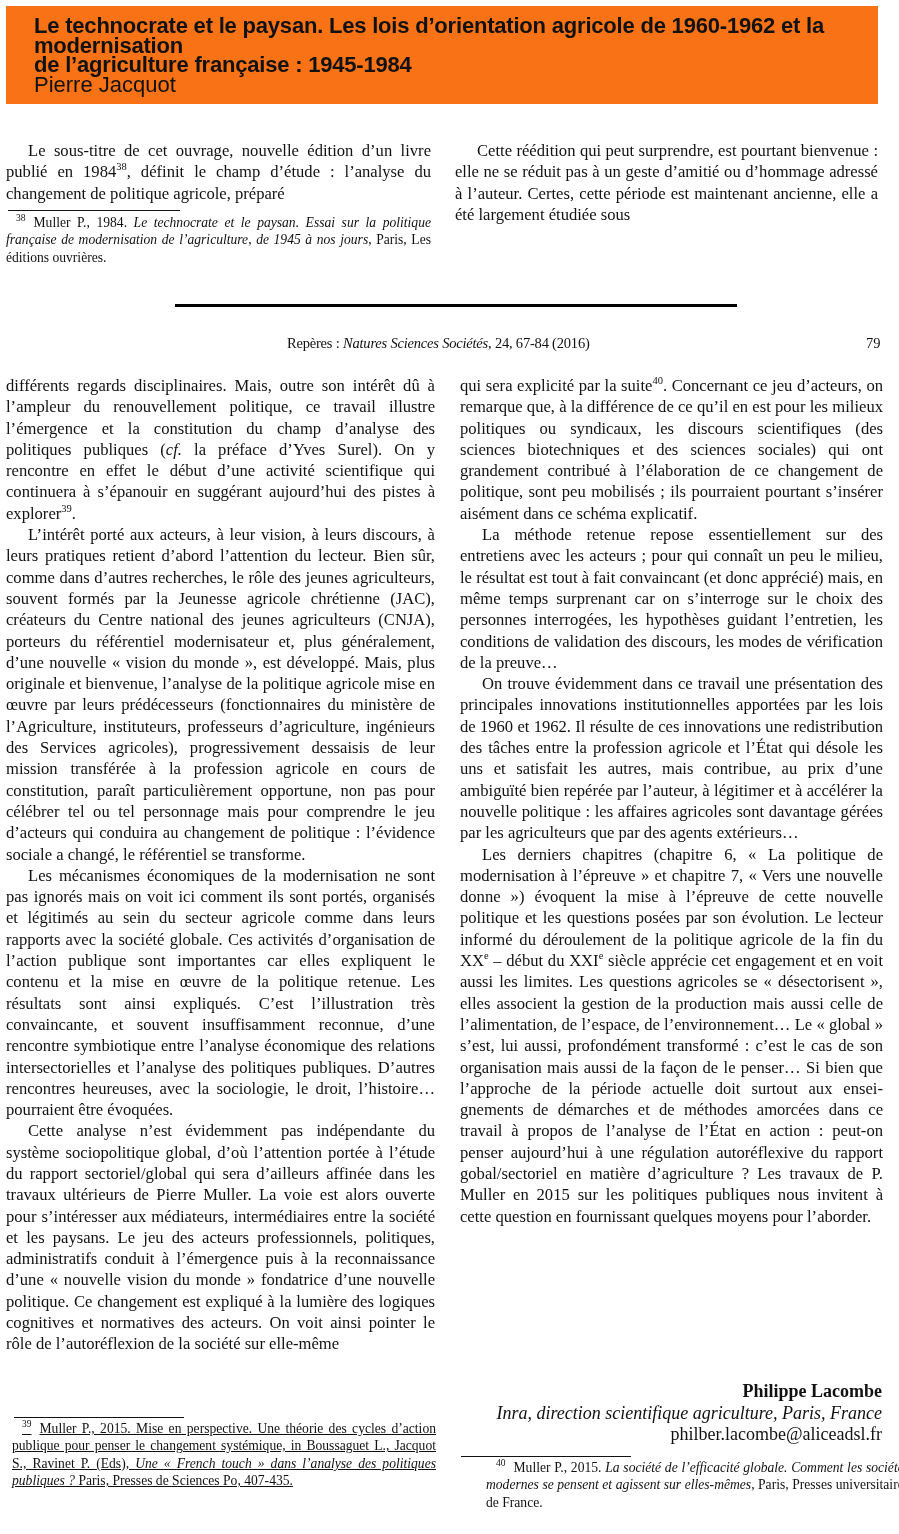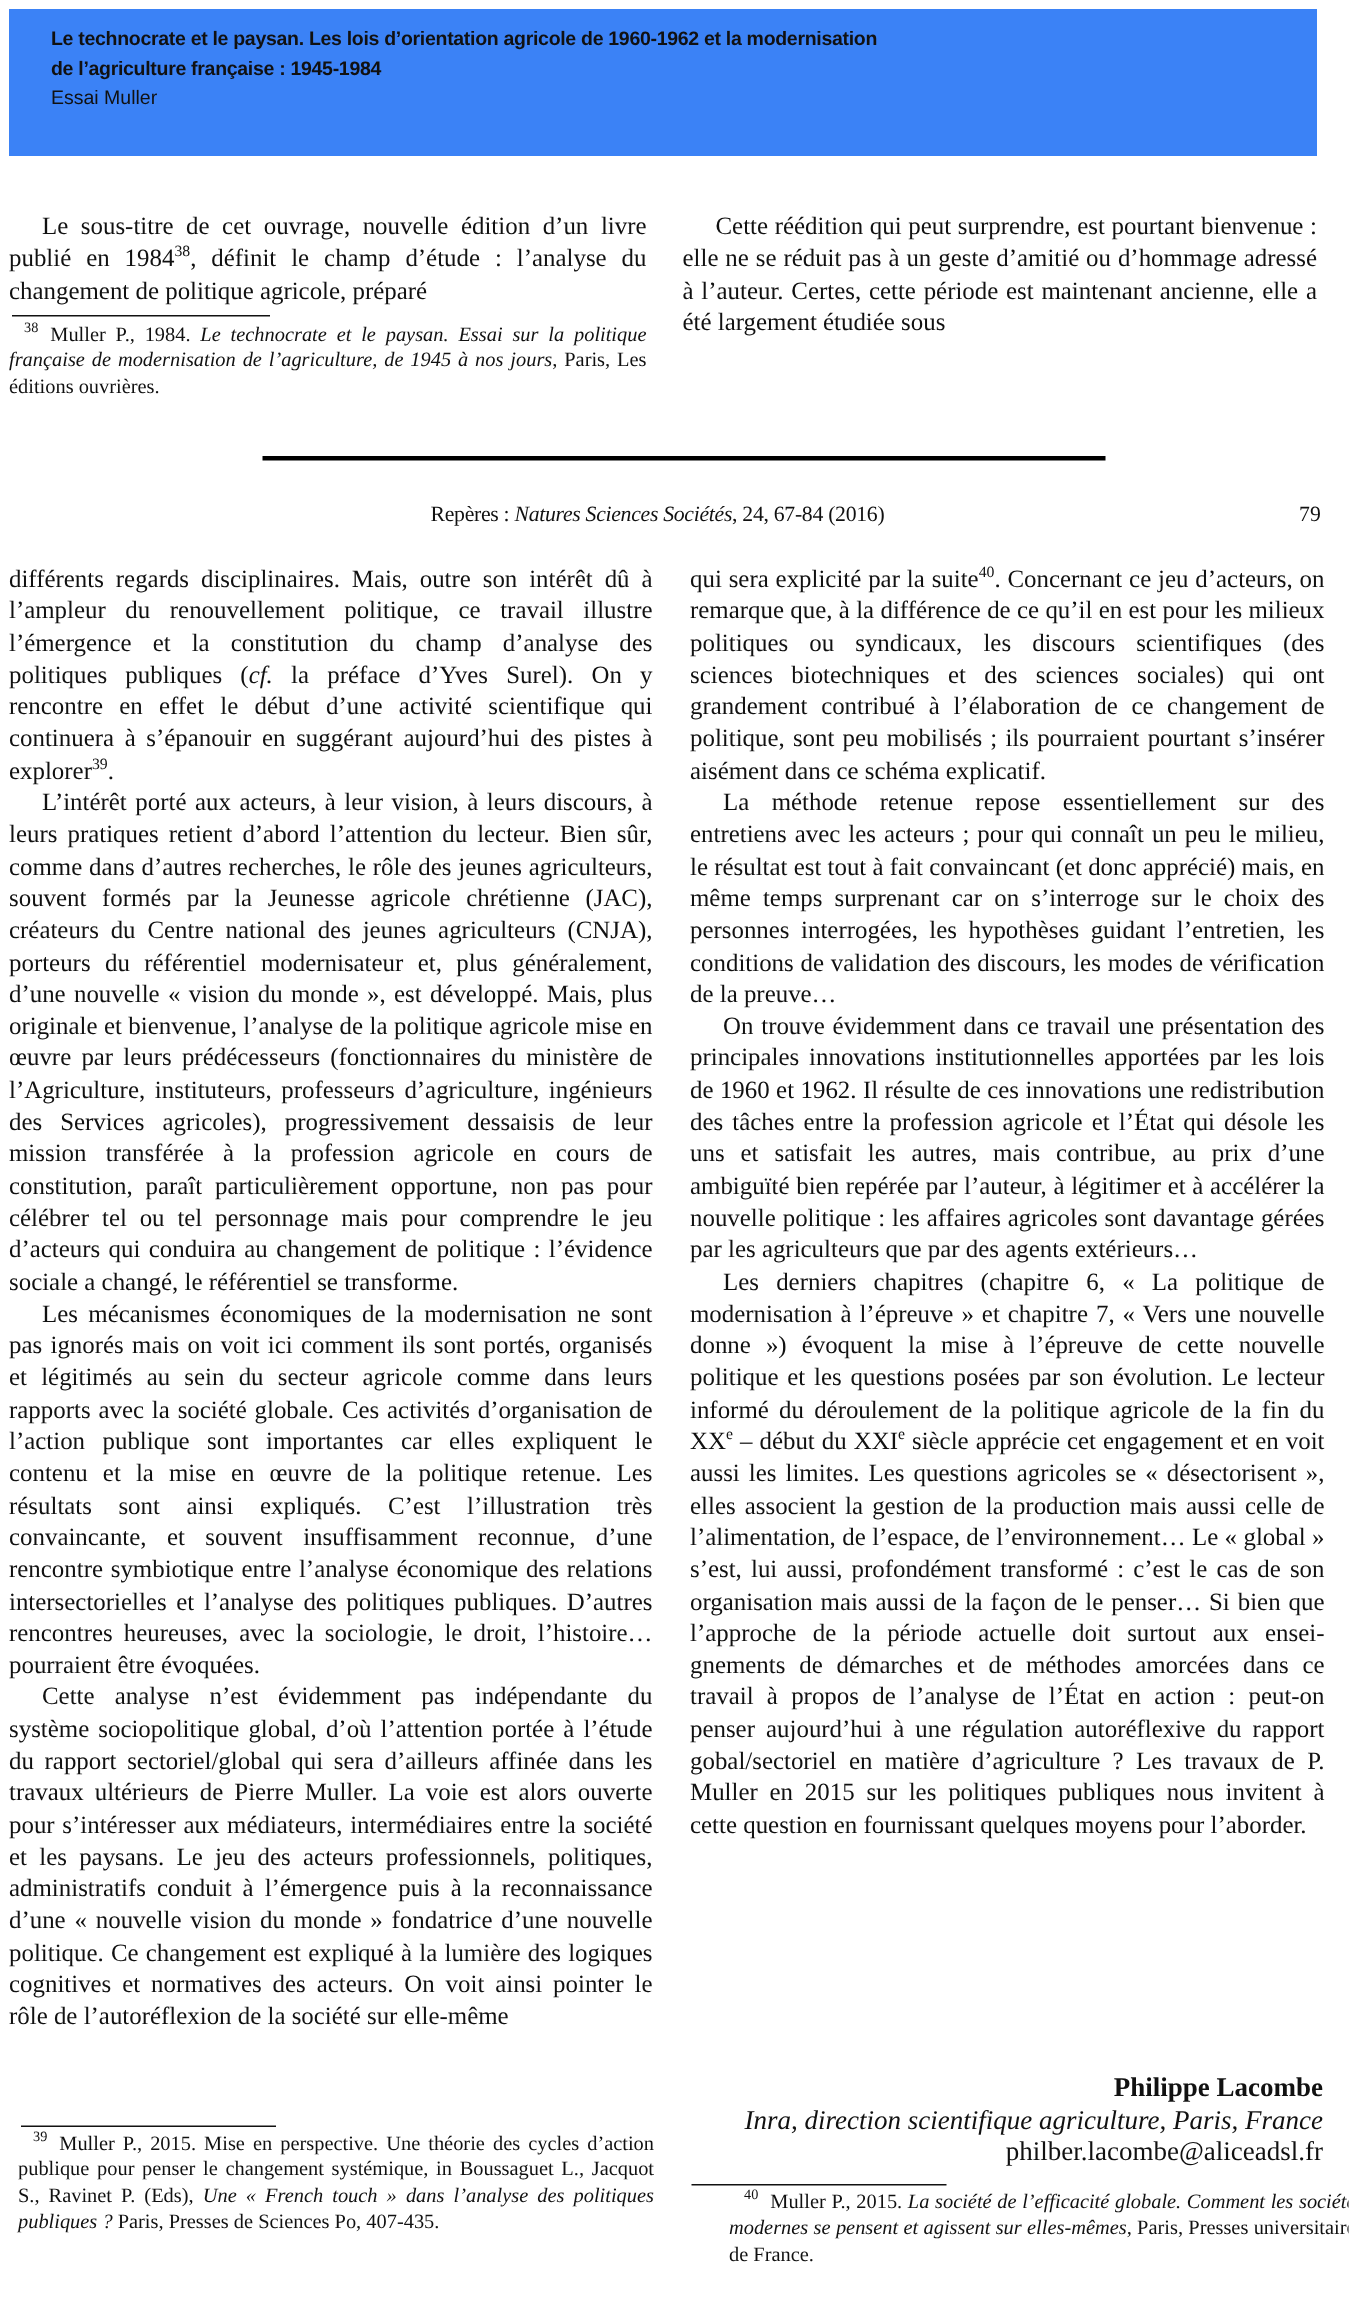--- a/index.html
+++ b/index.html
@@ -3,23 +3,23 @@
   <meta charset="utf-8">
   <style>
     html, body { margin: 0; padding: 0; background: #ffffff; }
     body {
       width: 899px; height: 1534px; position: relative; overflow: hidden;
       font-family: "DejaVu Serif", "Liberation Serif", serif;
       color: #111111;
     }
     .hdr-box {
       position: absolute; left: 6px; top: 6px; width: 872px; height: 98px;
-      background: #3b82f6;
+      background: #f97316;
       font-family: "Liberation Sans", sans-serif;
-      font-size: 13px; line-height: 19.5px; color: #111;
+      font-size: 22px; line-height: 19.5px; color: #111;
       box-sizing: border-box; padding: 10px 0 0 28px;
     }
     .hdr-box .b { font-weight: bold; letter-spacing: -0.2px; }
     .col {
       position: absolute; font-family: "Liberation Serif", serif;
       font-size: 16.6px; line-height: 21.3px; text-align: justify;
       hyphens: manual;
     }
     .col p { margin: 0; }
     .col p.ind { text-indent: 22px; }
@@ -44,21 +44,21 @@
     .sig .name { font-weight: bold; }
     .sig .aff { font-style: italic; }
     i { font-style: italic; }
   </style>
 </head>
 <body>
 
 <div class="hdr-box">
   <div class="b">Le technocrate et le paysan. Les lois d’orientation agricole de 1960-1962 et la modernisation</div>
   <div class="b">de l’agriculture française : 1945-1984</div>
-  <div>Essai Muller</div>
+  <div>Pierre Jacquot</div>
 </div>
 
 <div class="col" style="left:6px; top:140px; width:425px;">
   <p class="ind"><span>Le sous-titre de cet ouvrage, nouvelle édition d’un livre publié en 1984</span><sup>38</sup><span>, définit le champ d’étude : l’ana­lyse du changement de politique agricole, préparé</span></p>
 </div>
 <div class="fn-rule" style="left:8px; top:210px; width:172px;"></div>
 <div class="fn" style="left:6px; top:214px; width:425px;">
   <span class="num">38</span><span>Muller P., 1984. </span><i>Le technocrate et le paysan. Essai sur la poli­tique française de modernisation de l’agriculture, de 1945 à nos jours</i><span>, Paris, Les éditions ouvrières.</span>
 </div>
 
@@ -73,21 +73,21 @@
 </div>
 
 <div class="col" style="left:6px; top:375px; width:429px;">
   <p><span>différents regards disciplinaires. Mais, outre son intérêt dû à l’ampleur du renouvellement politique, ce travail illustre l’émergence et la constitution du champ d’ana­lyse des politiques publiques (</span><i>cf.</i><span> la préface d’Yves Surel). On y rencontre en effet le début d’une activité scien­tifique qui continuera à s’épanouir en suggérant aujourd’hui des pistes à explorer</span><sup>39</sup><span>.</span></p>
   <p class="ind">L’intérêt porté aux acteurs, à leur vision, à leurs dis­cours, à leurs pratiques retient d’abord l’attention du lec­teur. Bien sûr, comme dans d’autres recherches, le rôle des jeunes agriculteurs, souvent formés par la Jeunesse agricole chrétienne (JAC), créateurs du Centre national des jeunes agriculteurs (CNJA), porteurs du référentiel modernisateur et, plus généralement, d’une nouvelle « vision du monde », est développé. Mais, plus originale et bienvenue, l’analyse de la politique agricole mise en œuvre par leurs prédécesseurs (fonctionnaires du minis­tère de l’Agriculture, instituteurs, professeurs d’agricul­ture, ingénieurs des Services agricoles), progressivement dessaisis de leur mission transférée à la profession agri­cole en cours de constitution, paraît particulièrement opportune, non pas pour célébrer tel ou tel personnage mais pour comprendre le jeu d’acteurs qui conduira au changement de politique : l’évidence sociale a changé, le référentiel se transforme.</p>
   <p class="ind">Les mécanismes économiques de la modernisation ne sont pas ignorés mais on voit ici comment ils sont portés, organisés et légitimés au sein du secteur agricole comme dans leurs rapports avec la société globale. Ces activités d’organisation de l’action publique sont importantes car elles expliquent le contenu et la mise en œuvre de la poli­tique retenue. Les résultats sont ainsi expliqués. C’est l’illustration très convaincante, et souvent insuffisam­ment reconnue, d’une rencontre symbiotique entre l’analyse économique des relations intersectorielles et l’analyse des politiques publiques. D’autres rencontres heureuses, avec la sociologie, le droit, l’histoire… pour­raient être évoquées.</p>
   <p class="ind">Cette analyse n’est évidemment pas indépendante du système sociopolitique global, d’où l’attention portée à l’étude du rapport sectoriel/global qui sera d’ailleurs affinée dans les travaux ultérieurs de Pierre Muller. La voie est alors ouverte pour s’intéresser aux médiateurs, intermédiaires entre la société et les paysans. Le jeu des acteurs professionnels, politiques, administratifs conduit à l’émergence puis à la reconnaissance d’une « nouvelle vision du monde » fondatrice d’une nouvelle politique. Ce changement est expliqué à la lumière des logiques cognitives et normatives des acteurs. On voit ainsi poin­ter le rôle de l’autoréflexion de la société sur elle-même</p>
 </div>
 
 <div class="fn-rule" style="left:14px; top:1417px; width:170px;"></div>
-<div class="fn" style="left:12px; top:1420px; width:424px;">
+<div class="fn" style="left:12px; top:1420px; width:424px;text-decoration:underline;">
   <span class="num">39</span><span>Muller P., 2015. Mise en perspective. Une théorie des cycles d’action publique pour penser le changement systémique, in Boussaguet L., Jacquot S., Ravinet P. (Eds), </span><i>Une « French touch » dans l’analyse des politiques publiques ?</i><span> Paris, Presses de Sciences Po, 407-435.</span>
 </div>
 
 <div class="col" style="left:460px; top:375px; width:423px;">
   <p><span>qui sera explicité par la suite</span><sup>40</sup><span>. Concernant ce jeu d’ac­teurs, on remarque que, à la différence de ce qu’il en est pour les milieux politiques ou syndicaux, les discours scientifiques (des sciences biotechniques et des sciences sociales) qui ont grandement contribué à l’élaboration de ce changement de politique, sont peu mobilisés ; ils pourraient pourtant s’insérer aisément dans ce schéma explicatif.</span></p>
   <p class="ind">La méthode retenue repose essentiellement sur des entretiens avec les acteurs ; pour qui connaît un peu le milieu, le résultat est tout à fait convaincant (et donc apprécié) mais, en même temps surprenant car on s’in­terroge sur le choix des personnes interrogées, les hypo­thèses guidant l’entretien, les conditions de validation des discours, les modes de vérification de la preuve…</p>
   <p class="ind">On trouve évidemment dans ce travail une présenta­tion des principales innovations institutionnelles appor­tées par les lois de 1960 et 1962. Il résulte de ces innova­tions une redistribution des tâches entre la profession agricole et l’État qui désole les uns et satisfait les autres, mais contribue, au prix d’une ambiguïté bien repérée par l’auteur, à légitimer et à accélérer la nouvelle politique : les affaires agricoles sont davantage gérées par les agri­culteurs que par des agents extérieurs…</p>
   <p class="ind"><span>Les derniers chapitres (chapitre 6, « La politique de modernisation à l’épreuve » et chapitre 7, « Vers une nouvelle donne ») évoquent la mise à l’épreuve de cette nouvelle politique et les questions posées par son évolu­tion. Le lecteur informé du déroulement de la politique agricole de la fin du XX</span><sup>e</sup><span> – début du XXI</span><sup>e</sup><span> siècle apprécie cet engagement et en voit aussi les limites. Les questions agricoles se « désectorisent », elles associent la gestion de la production mais aussi celle de l’alimentation, de l’espace, de l’environnement… Le « global » s’est, lui aussi, profondément transformé : c’est le cas de son orga­nisation mais aussi de la façon de le penser… Si bien que l’approche de la période actuelle doit surtout aux ensei­gnements de démarches et de méthodes amorcées dans ce travail à propos de l’analyse de l’État en action : peut-on penser aujourd’hui à une régulation autoréflexive du rapport gobal/sectoriel en matière d’agriculture ? Les travaux de P. Muller en 2015 sur les politiques publiques nous invitent à cette question en fournissant quelques moyens pour l’aborder.</span></p>
 </div>
 

